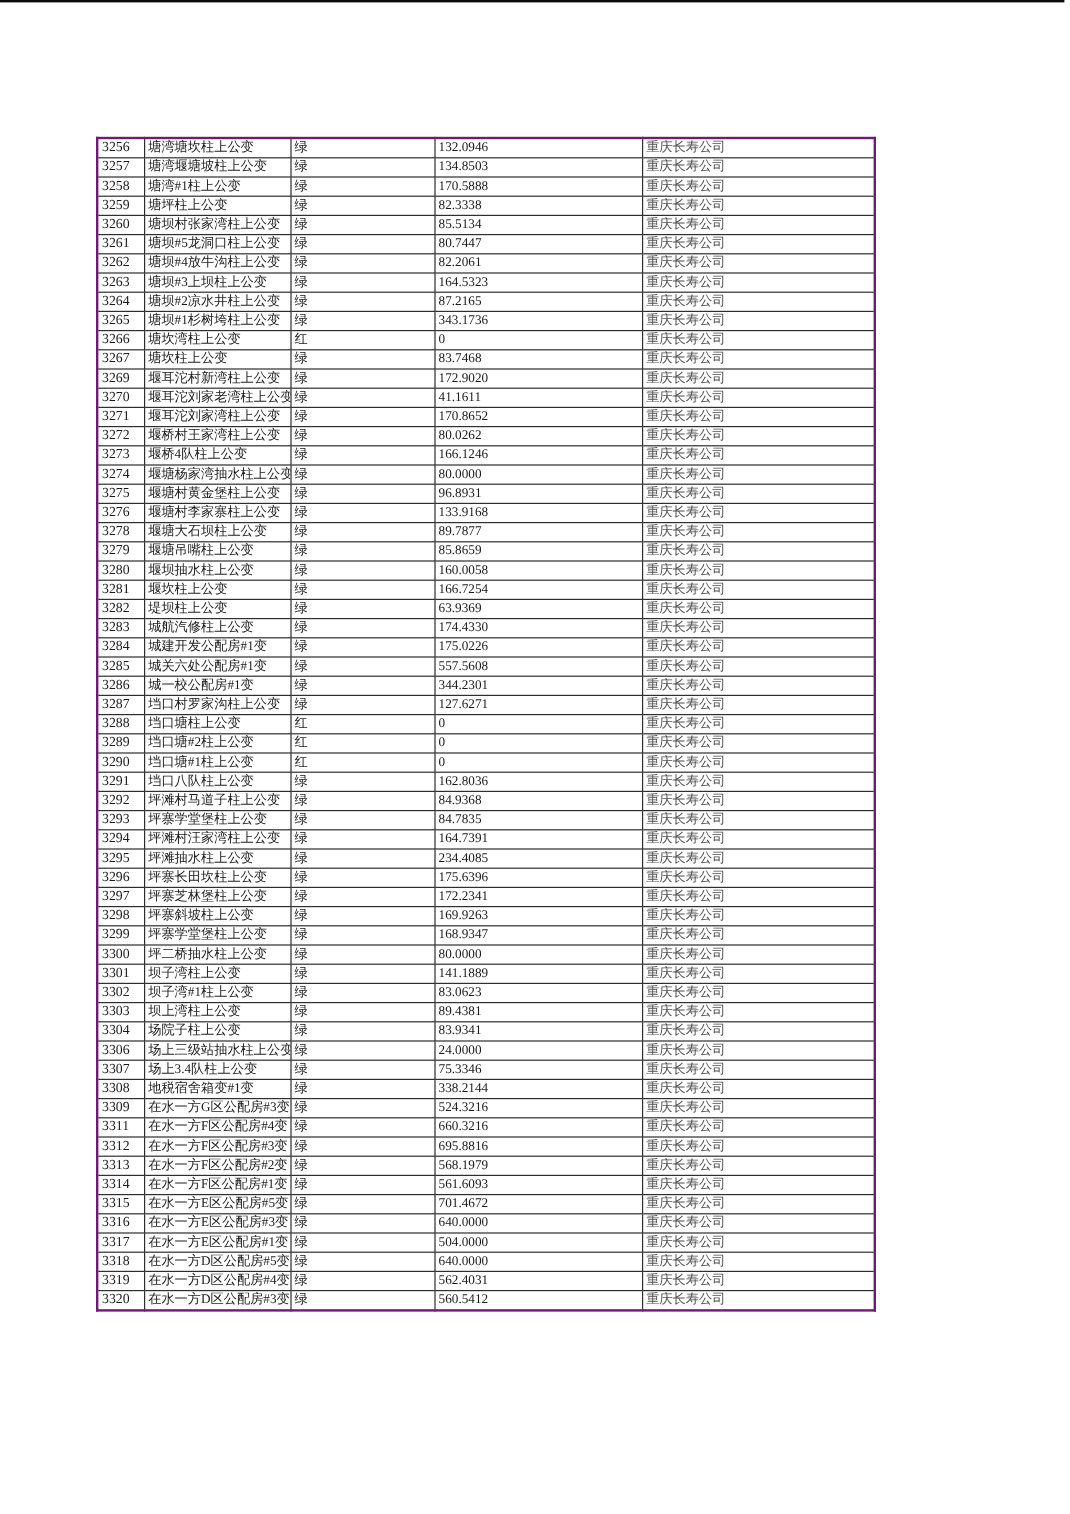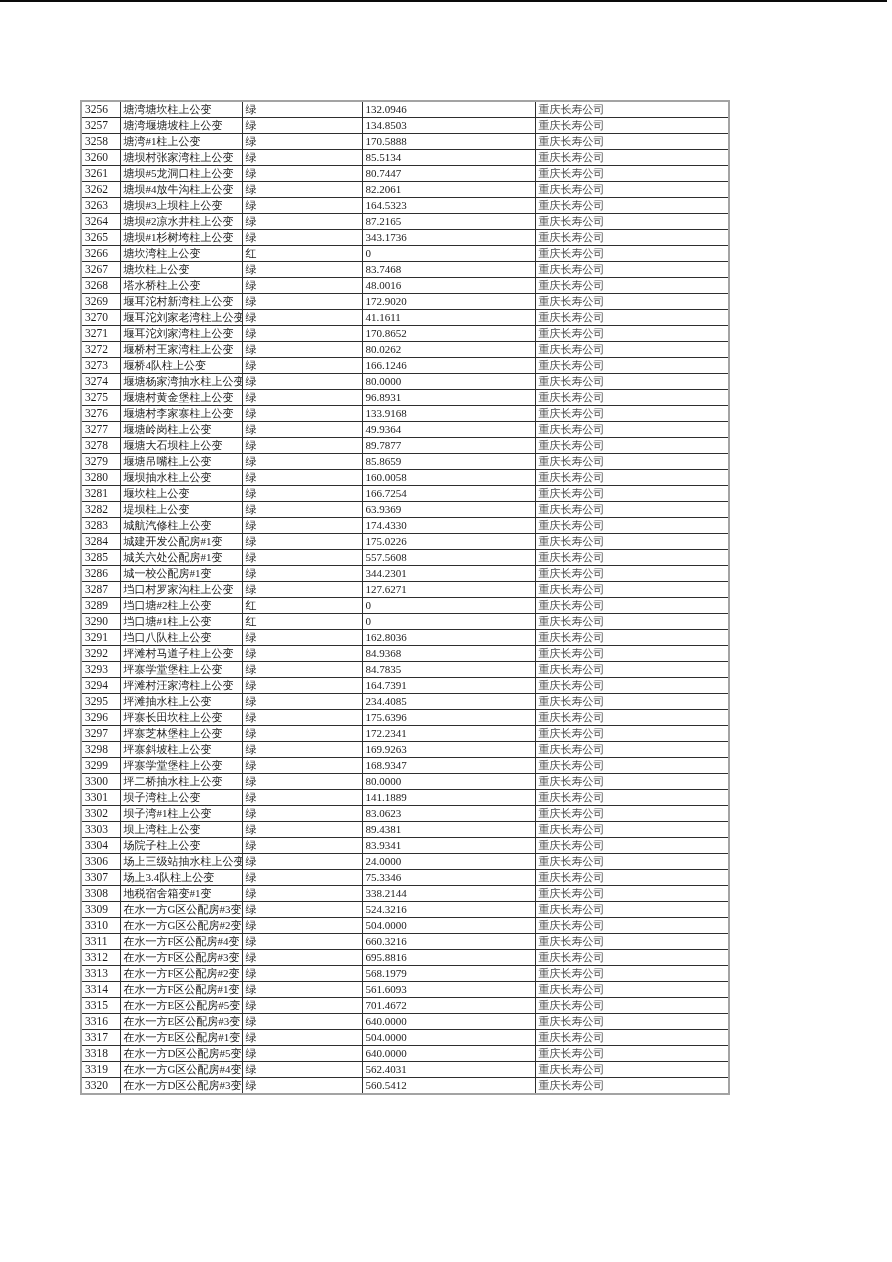--- a/index.html
+++ b/index.html
@@ -18,25 +18,25 @@
     position: absolute;
     top: 0;
     left: 0;
     width: 887px;
     height: 2px;
     background: #0a0a0a;
   }
   table.data-table {
     position: absolute;
     left: 80px;
-    top: 100px;
+    top: 114px;
     width: 648px;
     border-collapse: collapse;
     table-layout: fixed;
-    border: 2px solid #a3a3a3;
+    border: 2px solid #701a75;
     font-size: 11px;
   }
   table.data-table td {
     border: 1px solid #2e2e2e;
     height: 15px;
     padding: 0 2px 0 3px;
     overflow: hidden;
     white-space: nowrap;
     vertical-align: middle;
     color: #1b1b1b;
@@ -80,20 +80,27 @@
         <td class="company-cell">重庆长寿公司</td>
       </tr>
       <tr>
         <td class="row-id-cell">3258</td>
         <td class="transformer-name-cell">塘湾#1柱上公变</td>
         <td class="status-cell">绿</td>
         <td class="capacity-value-cell">170.5888</td>
         <td class="company-cell">重庆长寿公司</td>
       </tr>
       <tr>
+        <td class="row-id-cell">3259</td>
+        <td class="transformer-name-cell">塘坪柱上公变</td>
+        <td class="status-cell">绿</td>
+        <td class="capacity-value-cell">82.3338</td>
+        <td class="company-cell">重庆长寿公司</td>
+      </tr>
+      <tr>
         <td class="row-id-cell">3260</td>
         <td class="transformer-name-cell">塘坝村张家湾柱上公变</td>
         <td class="status-cell">绿</td>
         <td class="capacity-value-cell">85.5134</td>
         <td class="company-cell">重庆长寿公司</td>
       </tr>
       <tr>
         <td class="row-id-cell">3261</td>
         <td class="transformer-name-cell">塘坝#5龙洞口柱上公变</td>
         <td class="status-cell">绿</td>
@@ -136,27 +143,20 @@
         <td class="company-cell">重庆长寿公司</td>
       </tr>
       <tr>
         <td class="row-id-cell">3267</td>
         <td class="transformer-name-cell">塘坎柱上公变</td>
         <td class="status-cell">绿</td>
         <td class="capacity-value-cell">83.7468</td>
         <td class="company-cell">重庆长寿公司</td>
       </tr>
       <tr>
-        <td class="row-id-cell">3268</td>
-        <td class="transformer-name-cell">塔水桥柱上公变</td>
-        <td class="status-cell">绿</td>
-        <td class="capacity-value-cell">48.0016</td>
-        <td class="company-cell">重庆长寿公司</td>
-      </tr>
-      <tr>
         <td class="row-id-cell">3269</td>
         <td class="transformer-name-cell">堰耳沱村新湾柱上公变</td>
         <td class="status-cell">绿</td>
         <td class="capacity-value-cell">172.9020</td>
         <td class="company-cell">重庆长寿公司</td>
       </tr>
       <tr>
         <td class="row-id-cell">3270</td>
         <td class="transformer-name-cell">堰耳沱刘家老湾柱上公变</td>
         <td class="status-cell">绿</td>
@@ -199,27 +199,20 @@
         <td class="company-cell">重庆长寿公司</td>
       </tr>
       <tr>
         <td class="row-id-cell">3276</td>
         <td class="transformer-name-cell">堰塘村李家寨柱上公变</td>
         <td class="status-cell">绿</td>
         <td class="capacity-value-cell">133.9168</td>
         <td class="company-cell">重庆长寿公司</td>
       </tr>
       <tr>
-        <td class="row-id-cell">3277</td>
-        <td class="transformer-name-cell">堰塘岭岗柱上公变</td>
-        <td class="status-cell">绿</td>
-        <td class="capacity-value-cell">49.9364</td>
-        <td class="company-cell">重庆长寿公司</td>
-      </tr>
-      <tr>
         <td class="row-id-cell">3278</td>
         <td class="transformer-name-cell">堰塘大石坝柱上公变</td>
         <td class="status-cell">绿</td>
         <td class="capacity-value-cell">89.7877</td>
         <td class="company-cell">重庆长寿公司</td>
       </tr>
       <tr>
         <td class="row-id-cell">3279</td>
         <td class="transformer-name-cell">堰塘吊嘴柱上公变</td>
         <td class="status-cell">绿</td>
@@ -273,20 +266,27 @@
         <td class="transformer-name-cell">城一校公配房#1变</td>
         <td class="status-cell">绿</td>
         <td class="capacity-value-cell">344.2301</td>
         <td class="company-cell">重庆长寿公司</td>
       </tr>
       <tr>
         <td class="row-id-cell">3287</td>
         <td class="transformer-name-cell">垱口村罗家沟柱上公变</td>
         <td class="status-cell">绿</td>
         <td class="capacity-value-cell">127.6271</td>
+        <td class="company-cell">重庆长寿公司</td>
+      </tr>
+      <tr>
+        <td class="row-id-cell">3288</td>
+        <td class="transformer-name-cell">垱口塘柱上公变</td>
+        <td class="status-cell">红</td>
+        <td class="capacity-value-cell">0</td>
         <td class="company-cell">重庆长寿公司</td>
       </tr>
       <tr>
         <td class="row-id-cell">3289</td>
         <td class="transformer-name-cell">垱口塘#2柱上公变</td>
         <td class="status-cell">红</td>
         <td class="capacity-value-cell">0</td>
         <td class="company-cell">重庆长寿公司</td>
       </tr>
       <tr>
@@ -416,27 +416,20 @@
         <td class="company-cell">重庆长寿公司</td>
       </tr>
       <tr>
         <td class="row-id-cell">3309</td>
         <td class="transformer-name-cell">在水一方G区公配房#3变</td>
         <td class="status-cell">绿</td>
         <td class="capacity-value-cell">524.3216</td>
         <td class="company-cell">重庆长寿公司</td>
       </tr>
       <tr>
-        <td class="row-id-cell">3310</td>
-        <td class="transformer-name-cell">在水一方G区公配房#2变</td>
-        <td class="status-cell">绿</td>
-        <td class="capacity-value-cell">504.0000</td>
-        <td class="company-cell">重庆长寿公司</td>
-      </tr>
-      <tr>
         <td class="row-id-cell">3311</td>
         <td class="transformer-name-cell">在水一方F区公配房#4变</td>
         <td class="status-cell">绿</td>
         <td class="capacity-value-cell">660.3216</td>
         <td class="company-cell">重庆长寿公司</td>
       </tr>
       <tr>
         <td class="row-id-cell">3312</td>
         <td class="transformer-name-cell">在水一方F区公配房#3变</td>
         <td class="status-cell">绿</td>
@@ -480,21 +473,21 @@
       </tr>
       <tr>
         <td class="row-id-cell">3318</td>
         <td class="transformer-name-cell">在水一方D区公配房#5变</td>
         <td class="status-cell">绿</td>
         <td class="capacity-value-cell">640.0000</td>
         <td class="company-cell">重庆长寿公司</td>
       </tr>
       <tr>
         <td class="row-id-cell">3319</td>
-        <td class="transformer-name-cell">在水一方G区公配房#4变</td>
+        <td class="transformer-name-cell">在水一方D区公配房#4变</td>
         <td class="status-cell">绿</td>
         <td class="capacity-value-cell">562.4031</td>
         <td class="company-cell">重庆长寿公司</td>
       </tr>
       <tr>
         <td class="row-id-cell">3320</td>
         <td class="transformer-name-cell">在水一方D区公配房#3变</td>
         <td class="status-cell">绿</td>
         <td class="capacity-value-cell">560.5412</td>
         <td class="company-cell">重庆长寿公司</td>

